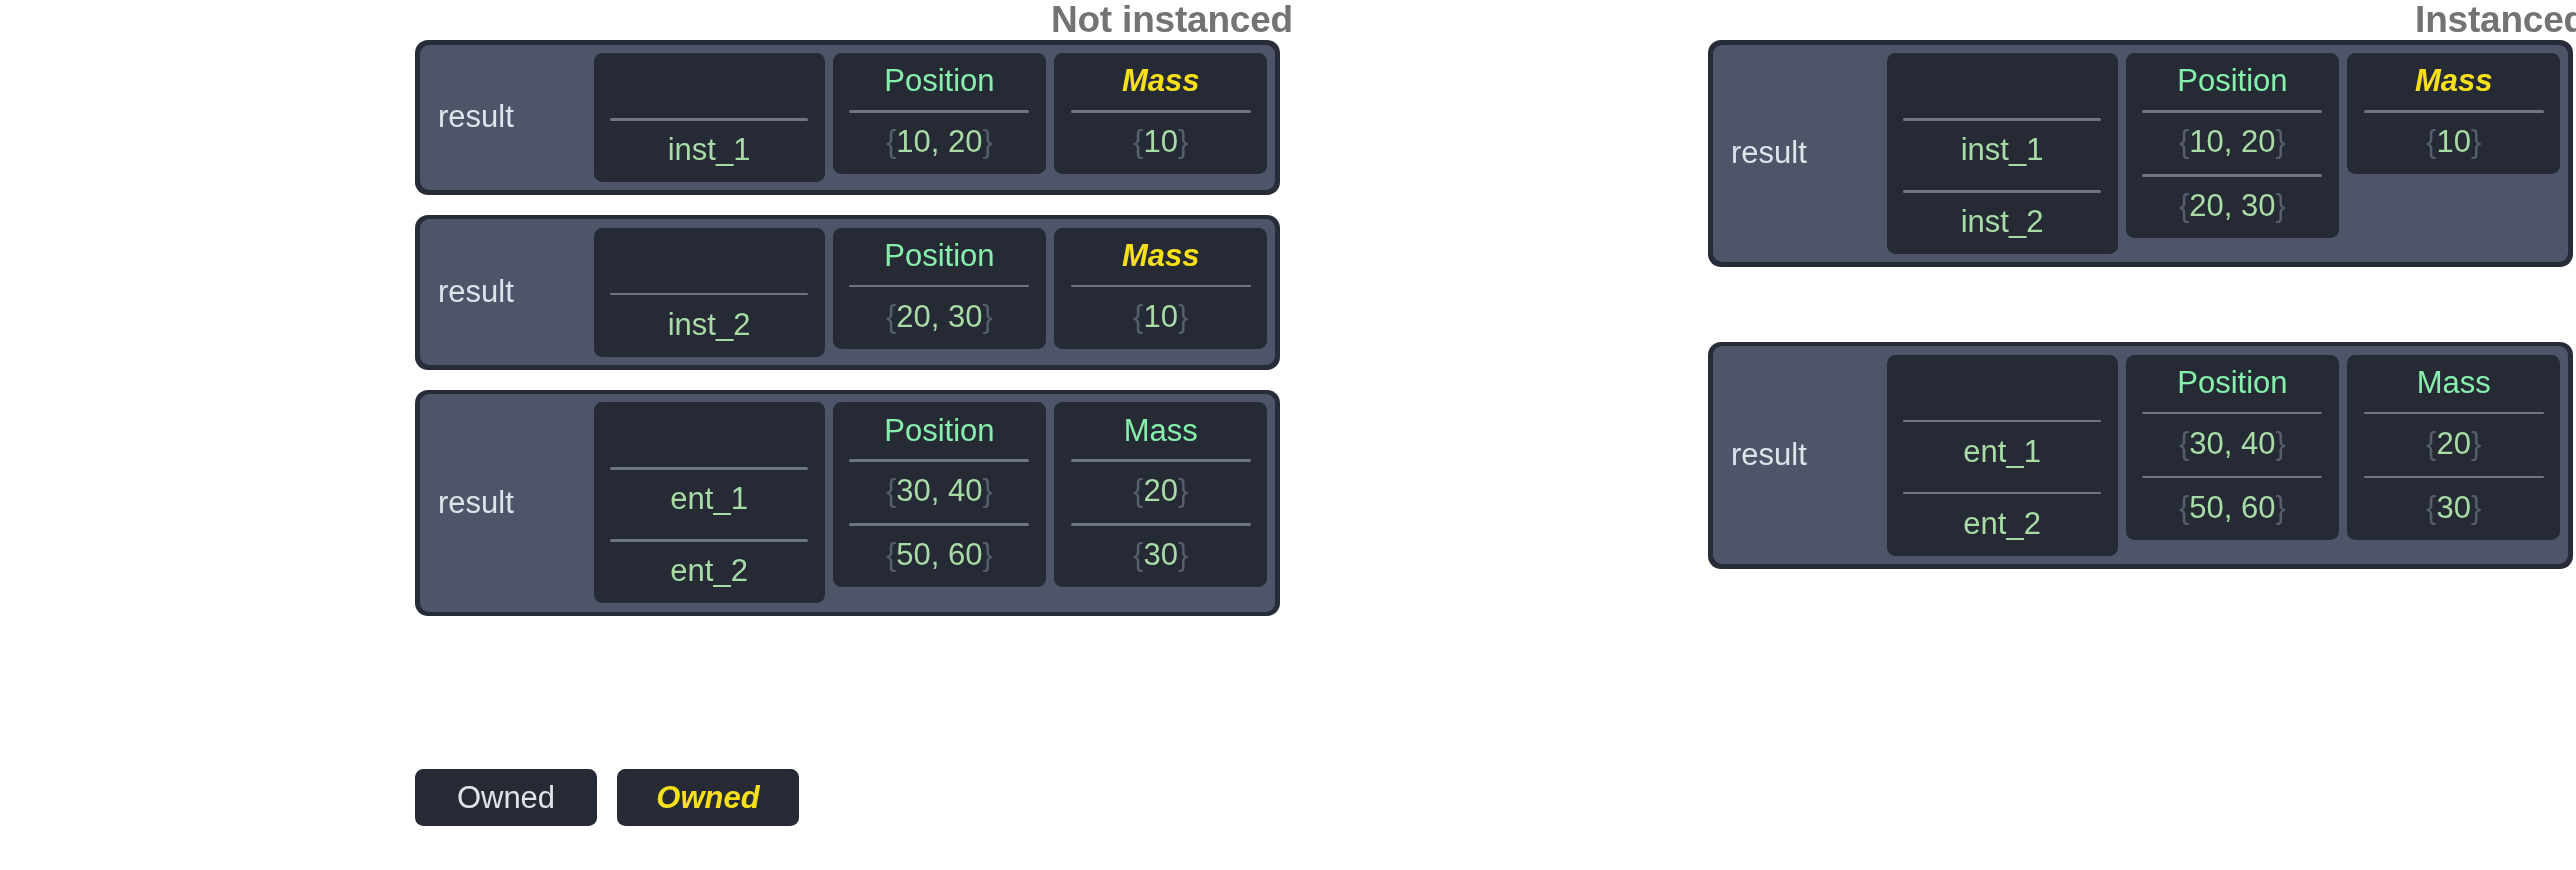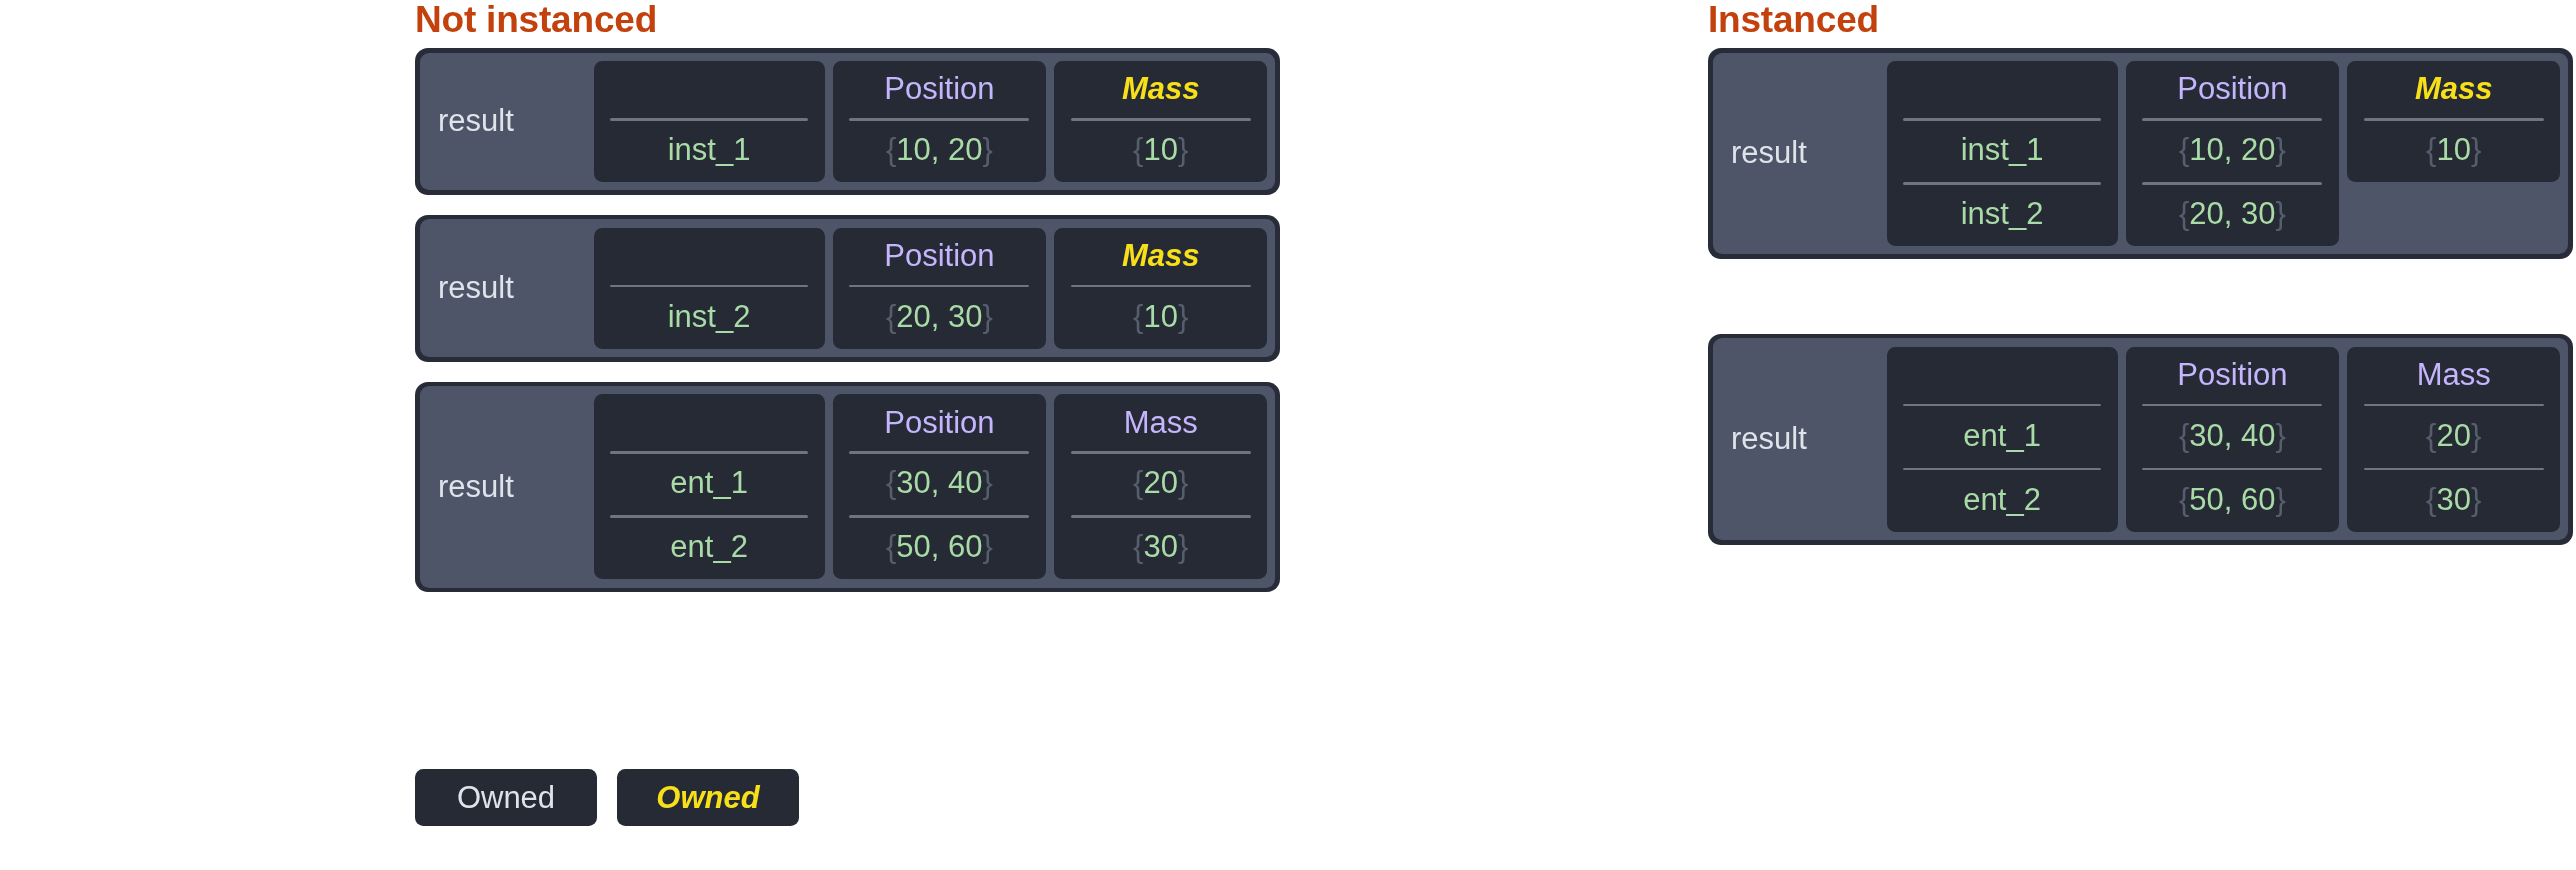--- a/index.html
+++ b/index.html
@@ -24,24 +24,24 @@
   .column{
     position:relative;
     box-sizing:border-box;
   }
   .column.left{ width:1293px; padding-left:415px; }
   .column.right{ width:1283px; padding-left:0px; }
 
   .col-title{
     font-size:37px;
     font-weight:bold;
-    color:#c2410c;
-    text-align:left;
+    color:#737373;
+    text-align:right;
     letter-spacing:-0.2px;
-    height:48px;
+    height:40px;
     line-height:40px;
     box-sizing:border-box;
   }
   .column.left .col-title{ width:878px; margin-left:0; }
   .column.right .col-title{ width:878px; margin-left:415px; }
 
   .blocks{ }
   .column.right .blocks{ margin-left:415px; }
 
   
@@ -85,30 +85,30 @@
 
   
   .tcol{
     background:#252a34;
     border-radius:8.3px;
     display:flex;
     flex-direction:column;
     box-sizing:border-box;
     overflow:hidden;
   }
-  .tcol.name{  width:231px; }
+  .tcol.name{  width:231px;gap:8px; }
   .tcol.field{ width:213px; }
 
   .th{
     height:57px;
     display:flex;
     align-items:center;
     justify-content:center;
     font-size:31px;
-    color:#c4b5fd;
+    color:#86efac;
     box-sizing:border-box;
     white-space:nowrap;
   }
   .th.blank{ color:transparent; }
   .th.shared{
     color:#f7e019;
     font-style:italic;
     font-weight:bold;
   }
 

